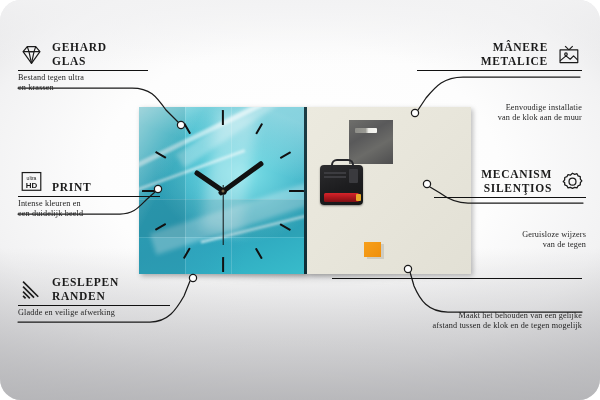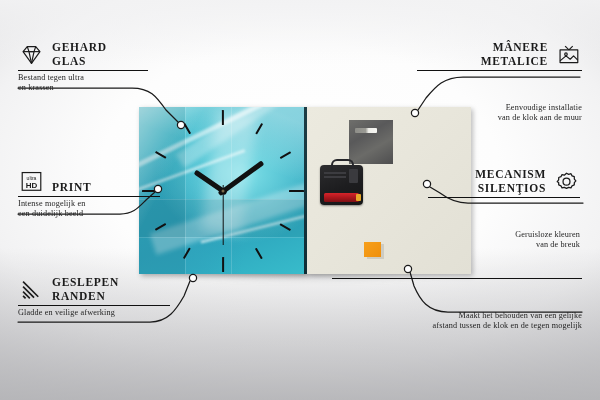--- a/index.html
+++ b/index.html
@@ -6,20 +6,21 @@
   body{
     width:600px;height:400px;overflow:hidden;
     font-family:"Liberation Serif", serif;
     background:#ffffff;
   }
   #stage{
     position:relative;width:600px;height:400px;overflow:hidden;
     background:
       radial-gradient(ellipse 520px 330px at 50% 42%, #ffffff 0%, #fdfdfd 38%, #f2f2f3 62%, #dddddf 82%, #cfd0d2 100%),
       linear-gradient(180deg,#f6f6f7 0%,#ffffff 22%,#ffffff 55%,#dcdcde 86%,#b2b2b5 100%);
+    border-radius: 21px;
   }
   #stage:before{
     content:"";position:absolute;inset:0;
     background:linear-gradient(180deg, rgba(242,242,243,.9) 0%, rgba(255,255,255,0) 16%, rgba(255,255,255,0) 62%, rgba(176,176,179,.85) 100%);
     pointer-events:none;
   }
 
   
   .feat{position:absolute;z-index:6;}
   .feat .hdrow{display:flex;align-items:center;gap:7px;}
@@ -243,21 +244,21 @@
       <span class="ico">
         <svg viewBox="0 0 32 28">
           <rect x="5" y="4" width="22" height="21" fill="none" stroke="#1b1b1b" stroke-width="1.4"></rect>
           <text x="16" y="13" font-family="Liberation Sans, sans-serif" font-size="6" text-anchor="middle" fill="#1b1b1b">ultra</text>
           <text x="16" y="22" font-family="Liberation Sans, sans-serif" font-size="9.5" font-weight="bold" text-anchor="middle" fill="#1b1b1b">HD</text>
         </svg>
       </span>
       <span class="title"><br><span>PRINT</span></span>
     </div>
     <div class="rule"></div>
-    <div class="desc"><span>Intense mogelijk en</span><br><span>een duidelijk beeld</span></div>
+    <div class="desc"><span>Intense kleuren en</span><br><span>een duidelijk beeld</span></div>
   </div>
 
   <div class="feat left" style="left:18px;top:276px;width:152px;">
     <div class="hdrow">
       <span class="ico">
         <svg viewBox="0 0 32 28">
             <g stroke="#1b1b1b" stroke-width="1.9" stroke-linecap="butt">
           <path d="M6 4 L24 22"></path>
               <path d="M6 10 L19 23"></path>
               <path d="M6 16 L14 24"></path>
@@ -283,34 +284,34 @@
           <circle cx="13" cy="13" r="1.5"></circle>
           <path d="M6 21 L13 15 L18 19 L22 15 L27 20"></path>
         </g>
           </svg>
       </span>
     </div>
     <div class="rule"></div>
     <div class="desc"><span>Eenvoudige installatie</span><br><span>van de klok aan de muur</span></div>
   </div>
 
-  <div class="feat right" style="right:20px;top:168px;width:152px;">
+  <div class="feat right" style="right:14px;top:168px;width:152px;">
     <div class="hdrow">
       <span class="title"><span>MECANISM</span><br><span>SILENŢIOS</span></span>
       <span class="ico">
         <svg viewBox="0 0 32 28">
             <g fill="none" stroke="#1b1b1b" stroke-width="1.5" stroke-linejoin="round">
           <path d="M16 3.6 l2.6 1.3 2.7-.7 1.3 2.5 2.6 1 .1 2.8 1.8 2.1-1.8 2.1-.1 2.8-2.6 1-1.3 2.5-2.7-.7-2.6 1.3-2.6-1.3-2.7.7-1.3-2.5-2.6-1-.1-2.8L5 13.6l1.7-2.1.1-2.8 2.6-1 1.3-2.5 2.7.7z"></path>
           <circle cx="16" cy="13.6" r="4.1"></circle>
         </g>
           </svg>
       </span>
     </div>
     <div class="rule"></div>
-    <div class="desc"><span>Geruisloze kleuren</span><br><span>van de breuk</span></div>
+    <div class="desc"><span>Geruisloze wijzers</span><br><span>van de tegen</span></div>
   </div>
 
   <div class="feat right" style="right:18px;top:276px;width:250px;">
     <div class="rule"></div>
     <div class="desc"><span>Maakt het behouden van een gelijke</span><br><span>afstand tussen de klok en de tegen mogelijk</span></div>
   </div>
 
 </div>
 
 </body></html>

